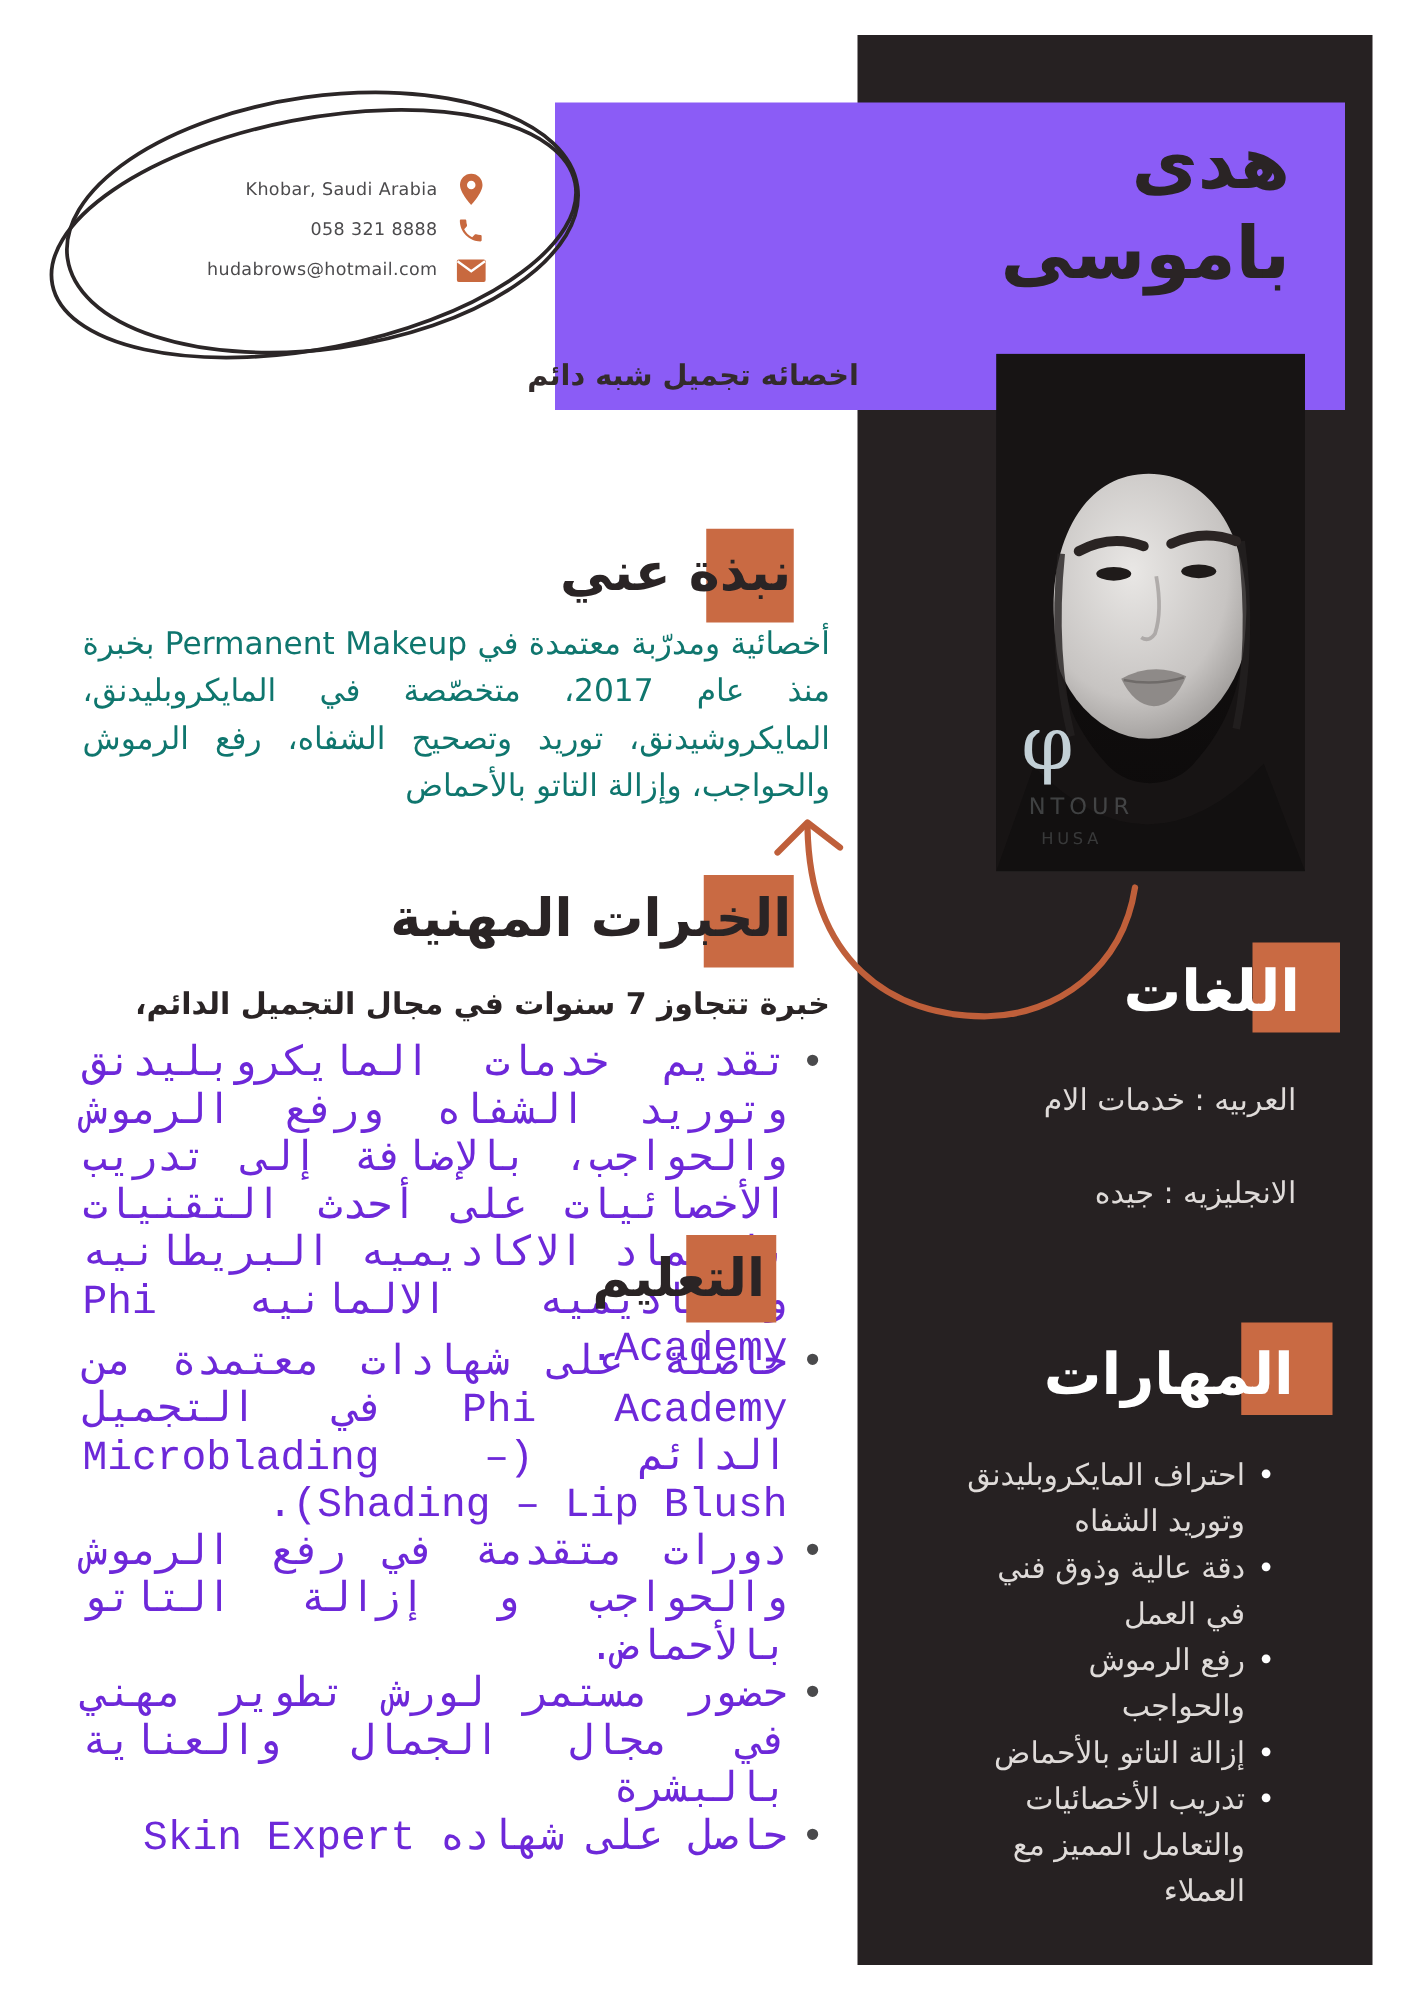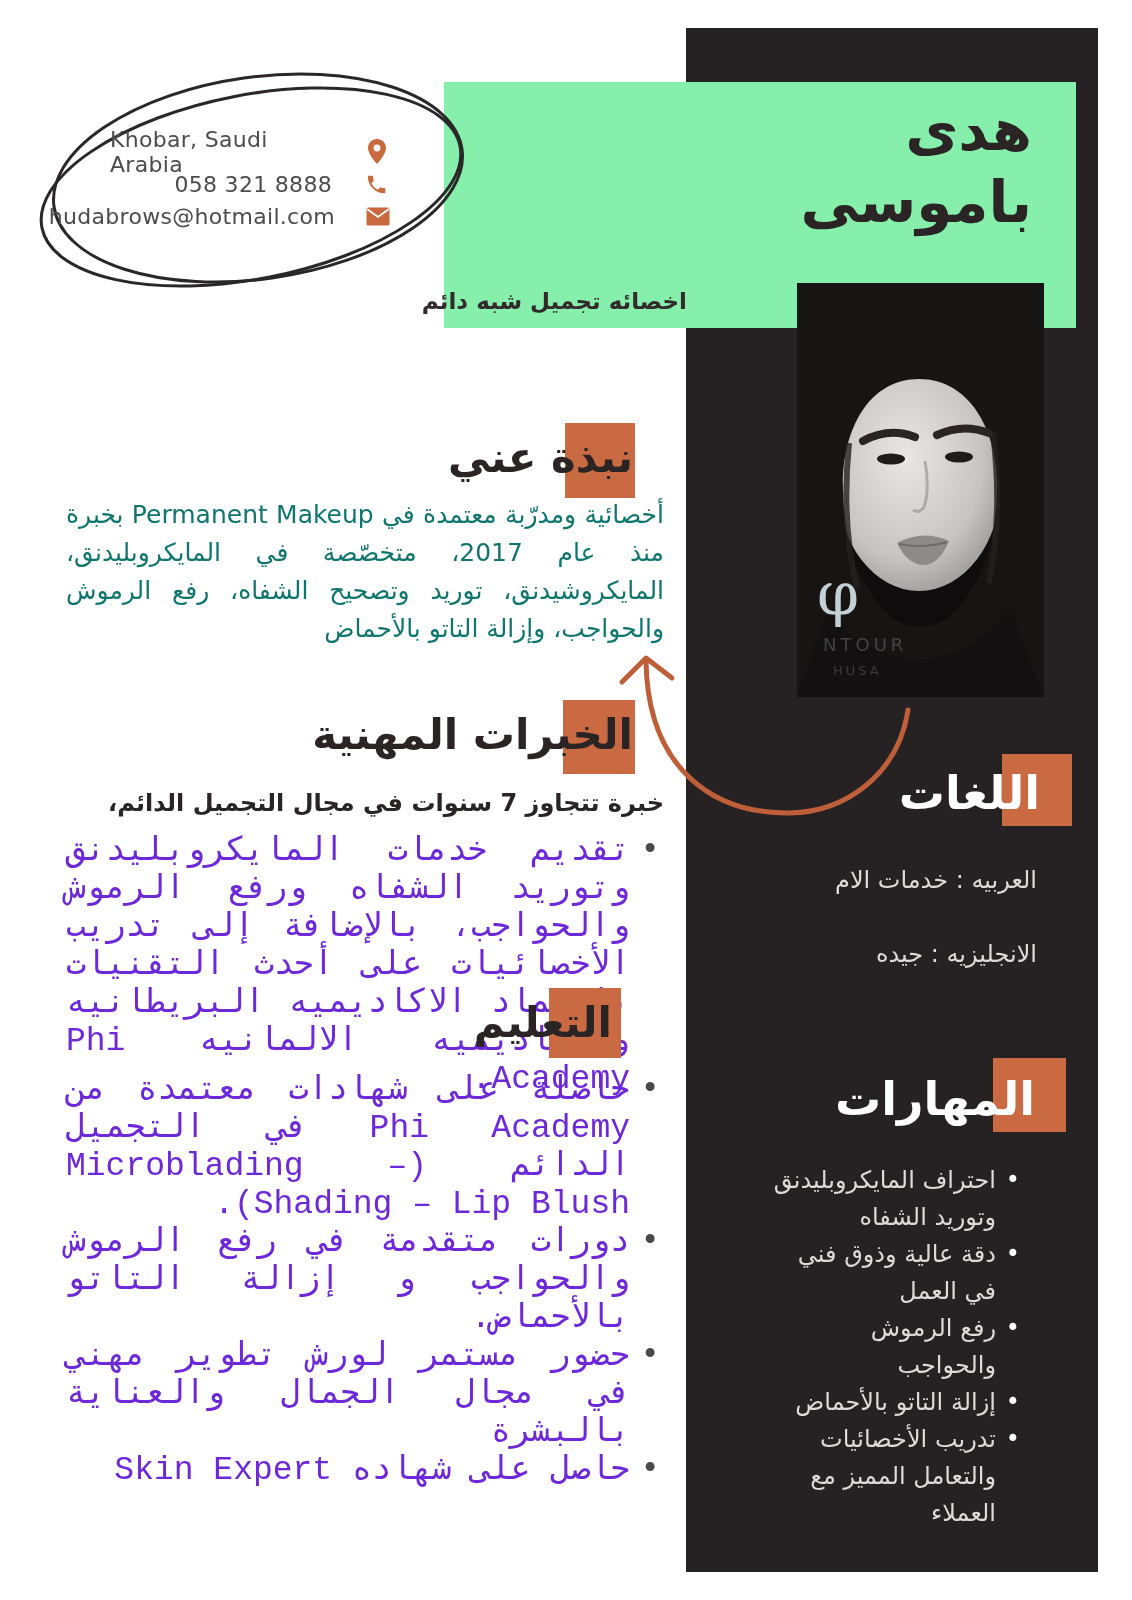--- a/index.html
+++ b/index.html
@@ -3,34 +3,34 @@
 <meta charset="utf-8">
 <style>
   html,body{margin:0;padding:0;}
   #page{
     position:relative; width:1132px; height:1600px; background:#ffffff;
     overflow:hidden; font-family:"DejaVu Sans","Liberation Sans",sans-serif;
   }
   
   .panel{position:absolute; left:686px; top:28px; width:412px; height:1544px; background:#262122;}
   
-  .header-block{position:absolute; left:444px; top:82px; width:632px; height:246px; background:#86efac; z-index:2;}
+  .header-block{position:absolute; left:444px; top:82px; width:632px; height:246px; background:#8b5cf6; z-index:2;}
   .name{position:absolute; top:12px; right:44px; text-align:right; direction:rtl;
         color:#2A2425; font-weight:bold; font-size:58px; line-height:72px; letter-spacing:1px;}
   .subtitle{position:absolute; bottom:14px; right:389px; direction:rtl; color:#332B2B;
         font-weight:bold; font-size:23px; white-space:nowrap;}
   
   .photo{position:absolute; left:797px; top:283px; width:247px; height:414px; z-index:3;}
   
   .sketch{position:absolute; left:36px; top:58px; z-index:4; pointer-events:none;}
   .arrow{position:absolute; left:600px; top:640px; z-index:3; pointer-events:none;}
   
   .contact{position:absolute; top:136px; left:110px; width:280px; z-index:5;}
-  .c-row{display:flex; align-items:center; justify-content:flex-end; gap:31px; height:32px;
-         color:#4C4B4D; font-size:22px; letter-spacing:.3px;}
+  .c-row{display:flex; align-items:center; justify-content:flex-end; gap:13px; height:32px;
+         color:#4C4B4D; font-size:14px; letter-spacing:.3px;}
   .c-row .ic{display:flex; width:27px; justify-content:center;}
   
   .h-left{position:absolute; direction:rtl; color:#2A2425; font-size:42px; font-weight:bold; white-space:nowrap;}
   .h-left .txt,.h-right .txt{position:relative; z-index:1;}
   .sq{position:absolute; background:#C96A43; z-index:0;}
   #h-about{top:433px; right:499px;}
   #h-about .sq{right:-2px; top:-10px; width:70px; height:75px;}
   #h-exp{top:710px; right:499px;}
   #h-exp .sq{right:-2px; top:-10px; width:72px; height:74px;}
   #h-edu{top:998px; right:520px;}

